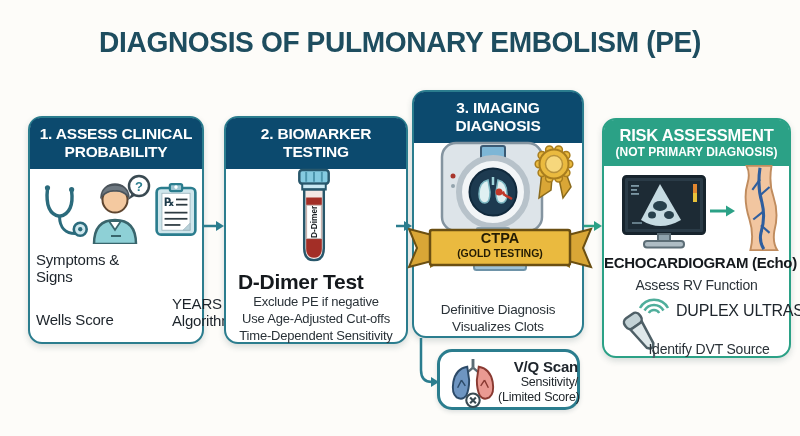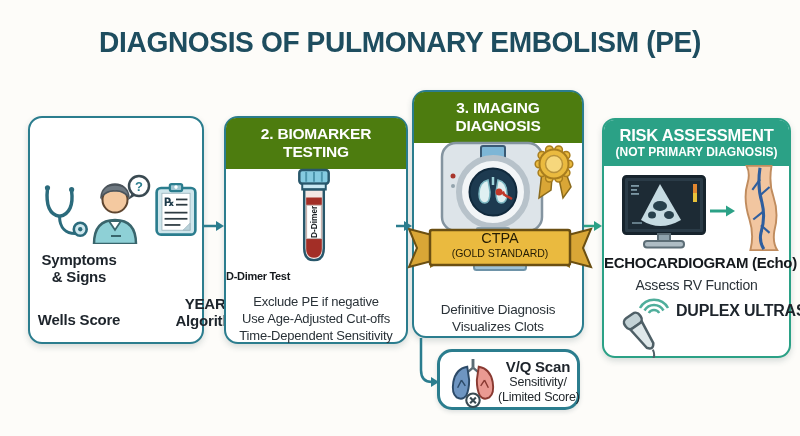--- a/index.html
+++ b/index.html
@@ -20,67 +20,68 @@
   }
 
   
   .panel{
     position:absolute;background:#fff;
     border:2.5px solid #2b7d8e;border-radius:14px;
     box-shadow:0 3px 6px rgba(40,70,80,.18);
     box-sizing:border-box;
   }
   .panel-hdr{
-    background:#4d7c0f;color:#fff;text-align:center;
+    background:#0c4a6e;color:#fff;text-align:center;
     font-weight:bold;font-size:15.5px;line-height:1.18;
     padding:7px 6px;border-radius:10px 10px 0 0;
     letter-spacing:-0.2px;
   }
-  .panel.green{border-color:#2ba186;border-radius:13px;}
+  .panel.green{border-color:#2ba186;}
   .panel.green .panel-hdr{background:#2ba186;}
   .hdr-sub{font-size:12px;display:block;letter-spacing:0;}
   .hdr-main{font-size:16.5px;display:block;}
 
   .lbl{
-    position:absolute;text-align:center;font-weight:bold;
+    position:absolute;font-weight:normal;
     font-size:15px;line-height:1.12;color:#1d242b;letter-spacing:-0.2px;
   }
   .note{
     position:absolute;left:0;right:0;text-align:center;
     font-size:13px;line-height:1.32;color:#2a3238;letter-spacing:-0.2px;
   }
   .bold-title{
     position:absolute;left:0;right:0;text-align:left;
     font-weight:bold;font-size:15.5px;color:#15191d;letter-spacing:-0.3px;
   }
 
   
   #ctpa-banner{left:-8px;top:133px;width:188px;height:46px;}
-  #ctpa-banner .btxt{position:absolute;left:0;right:0;text-align:center;color:#241c04;font-weight:normal;}
+  #ctpa-banner .btxt{position:absolute;left:0;right:0;text-align:center;color:#241c04;font-weight:bold;}
   #banner-title{top:5px;font-size:14.5px;}
   #banner-subtitle{top:22px;font-size:10.5px;}
 
   
   #vq-scan-box{
     left:437px;top:349px;width:143px;height:61px;
     background:#fff;border:3px solid #2b7d8e;border-radius:15px;
     box-sizing:border-box;box-shadow:0 2px 4px rgba(40,70,80,.15);
   }
-  #vq-text{position:absolute;left:58px;top:6px;width:80px;text-align:center;}
+  #vq-text{position:absolute;left:58px;top:6px;width:80px;text-align:right;}
   #vq-title{font-weight:bold;font-size:15px;letter-spacing:-0.2px;}
   .vq-line{font-size:12.5px;line-height:1.22;color:#23292e;letter-spacing:-0.2px;}
 
   svg{display:block;}
 </style>
 </head>
 <body>
 
 <div id="page-title" class="abs nowrap">DIAGNOSIS OF PULMONARY EMBOLISM (PE)</div>
 
 <div class="panel" id="panel1" style="left:28px;top:116px;width:176px;height:228px;">
+  <div class="panel-hdr">1. ASSESS CLINICAL PROBABILITY</div>
 
   <svg class="abs" style="left:8px;top:62px;" width="50" height="64" viewBox="0 0 58 66">
     <circle cx="11" cy="5" r="3" fill="#2b6b7c"></circle>
     <circle cx="39" cy="7" r="3" fill="#2b6b7c"></circle>
     <path d="M11 6 C9 24 13 36 25 38 C37 36 41 24 39 9" fill="none" stroke="#2b6b7c" stroke-width="4" stroke-linecap="round"></path>
     <path d="M25 38 C25 52 33 58 43 58" fill="none" stroke="#2b6b7c" stroke-width="3.5" stroke-linecap="round"></path>
     <circle cx="49" cy="53" r="7.5" fill="#cfe8ee" stroke="#2b6b7c" stroke-width="3"></circle>
     <circle cx="49" cy="53" r="2.5" fill="#2b6b7c"></circle>
   </svg>
 
@@ -125,21 +126,21 @@
     <line x1="15" y1="4" x2="15" y2="14" stroke="#4d96ad" stroke-width="2"></line>
     <line x1="23" y1="4" x2="23" y2="14" stroke="#4d96ad" stroke-width="2"></line>
     <line x1="31" y1="4" x2="31" y2="14" stroke="#4d96ad" stroke-width="2"></line>
     <rect x="11" y="16" width="24" height="6" fill="#c9e8f2" stroke="#28576b" stroke-width="2"></rect>
     <path d="M13 22 H33 V82 Q33 94 23 94 Q13 94 13 82 Z" fill="#f3e7e4" stroke="#28576b" stroke-width="2.5"></path>
     <path d="M15 30 H31 V82 Q31 91.5 23 91.5 Q15 91.5 15 82 Z" fill="#a32e26"></path>
     <rect x="15.5" y="38" width="15" height="34" fill="#ffffff" stroke="#c9b9b5" stroke-width="1"></rect>
     <text x="23" y="58" transform="rotate(-90 23 55)" text-anchor="middle" font-size="8.5" font-weight="bold" fill="#1c2125">D-Dimer</text>
   </svg>
 
-  <div class="bold-title nowrap" style="top:152px;font-size:11px;">D-Dimer Test</div>
+  <div class="bold-title nowrap" style="top:152px;font-size:21px;padding-left:12px;">D-Dimer Test</div>
   <div class="note nowrap" style="top:175px;">Exclude PE if negative</div>
   <div class="note nowrap" style="top:192px;">Use Age-Adjusted Cut-offs</div>
   <div class="note nowrap" style="top:209px;">Time-Dependent Sensitivity</div>
 </div>
 
 <div class="panel" id="panel3" style="left:412px;top:90px;width:172px;height:248px;">
   <div class="panel-hdr">3. IMAGING DIAGNOSIS</div>
 
   <svg class="abs" style="left:58px;top:152px;" width="56" height="28" viewBox="0 0 56 28">
     <polygon points="16,0 40,0 46,19 10,19" fill="#bcd8e6" stroke="#6e93a8" stroke-width="2"></polygon>
@@ -182,21 +183,21 @@
 
   <div class="abs" id="ctpa-banner">
     <svg width="188" height="46" viewBox="0 0 188 46">
       <polygon points="26,10 3,4 11,23 3,42 26,36" fill="#d9a636" stroke="#6b4f12" stroke-width="2"></polygon>
       <polygon points="162,10 185,4 177,23 185,42 162,36" fill="#d9a636" stroke="#6b4f12" stroke-width="2"></polygon>
       <polygon points="24,36 24,43 33,38" fill="#8a6a1c"></polygon>
       <polygon points="164,36 164,43 155,38" fill="#8a6a1c"></polygon>
       <rect x="24" y="5" width="140" height="35" rx="2" fill="#eaba3f" stroke="#6b4f12" stroke-width="2.5"></rect>
     </svg>
     <div class="btxt nowrap" id="banner-title">CTPA</div>
-    <div class="btxt nowrap" id="banner-subtitle">(GOLD STANDARD)</div>
+    <div class="btxt nowrap" id="banner-subtitle">(GOLD TESTING)</div>
   </div>
 
   <div class="note nowrap" style="top:209px;font-size:13.5px;">Definitive Diagnosis</div>
   <div class="note nowrap" style="top:226px;font-size:13.5px;">Visualizes Clots</div>
 </div>
 
 <div class="panel green" id="panel4" style="left:602px;top:118px;width:189px;height:240px;">
   <div class="panel-hdr" style="padding:6px 4px;">
     <span class="hdr-main nowrap">RISK ASSESSMENT</span>
     <span class="hdr-sub nowrap">(NOT PRIMARY DIAGNOSIS)</span>
@@ -241,20 +242,21 @@
     <path d="M30.5 14.5 A11 11 0 0 1 49.5 14.5" fill="none" stroke="#4fae9b" stroke-width="2.5"></path>
     <path d="M26 12 A16 16 0 0 1 54 12" fill="none" stroke="#4fae9b" stroke-width="2.5"></path>
     <g transform="rotate(-35 28 38)">
       <rect x="19" y="16" width="18" height="12" rx="5" fill="#c3d2d6" stroke="#4e5f66" stroke-width="2.5"></rect>
       <path d="M21 28 L35 28 L32 52 Q28 58 24 52 Z" fill="#dfe8ea" stroke="#4e5f66" stroke-width="2.5"></path>
       <path d="M28 57 Q26 67 16 65" fill="none" stroke="#4e5f66" stroke-width="2"></path>
     </g>
   </svg>
 
   <div class="lbl nowrap" style="left:72px;top:182px;width:106px;font-size:16px;line-height:1.15;">DUPLEX ULTRASOUND</div>
+  <div class="note nowrap" style="left:30px;right:auto;top:220px;width:150px;font-size:14px;">Identify DVT Source</div>
 </div>
 
 <div class="abs" id="vq-scan-box">
   <svg class="abs" style="left:9px;top:4px;" width="48" height="54" viewBox="0 0 50 54">
     <path d="M25 2 V11" stroke="#5a6b74" stroke-width="3" fill="none"></path>
     <path d="M25 11 L18 17 M25 11 L32 17" stroke="#5a6b74" stroke-width="2.5" fill="none"></path>
     <path d="M19 10 Q7 12 4.5 26 Q2.5 38 8 42 Q14 45.5 18 40 Q21 34 21 24 Z" fill="#6e95c1" stroke="#2c4a68" stroke-width="2"></path>
     <path d="M31 10 Q43 12 45.5 26 Q47.5 38 42 42 Q36 45.5 32 40 Q29 34 29 24 Z" fill="#ea9a92" stroke="#8a3a32" stroke-width="2"></path>
     <path d="M13 24 L9 32 M13 24 L17 30" stroke="#2c4a68" stroke-width="1.5" fill="none"></path>
     <path d="M37 24 L41 32 M37 24 L33 30" stroke="#8a3a32" stroke-width="1.5" fill="none"></path>

